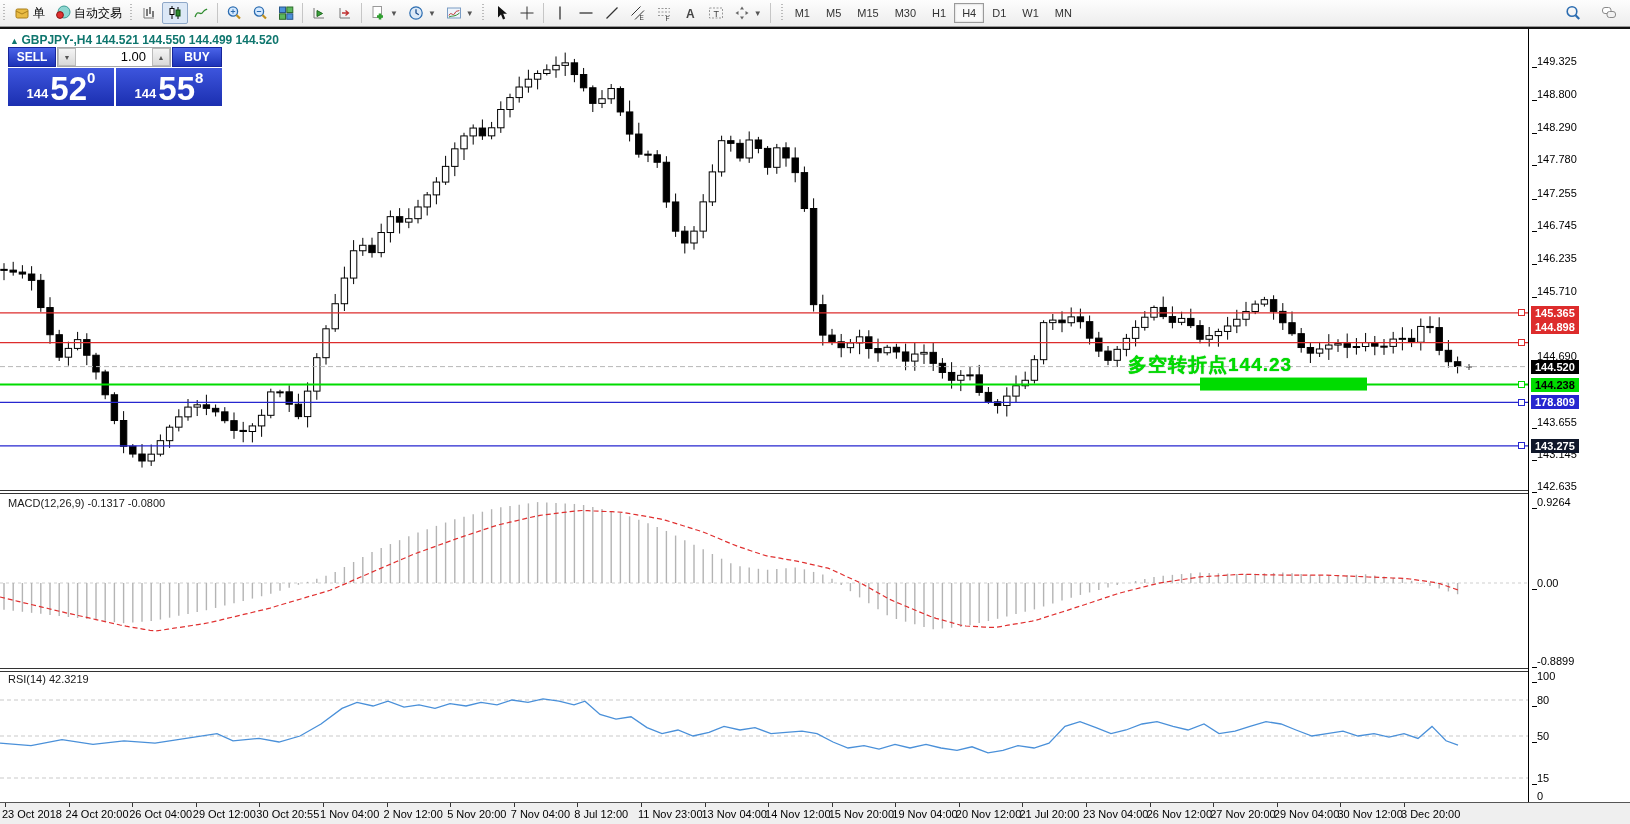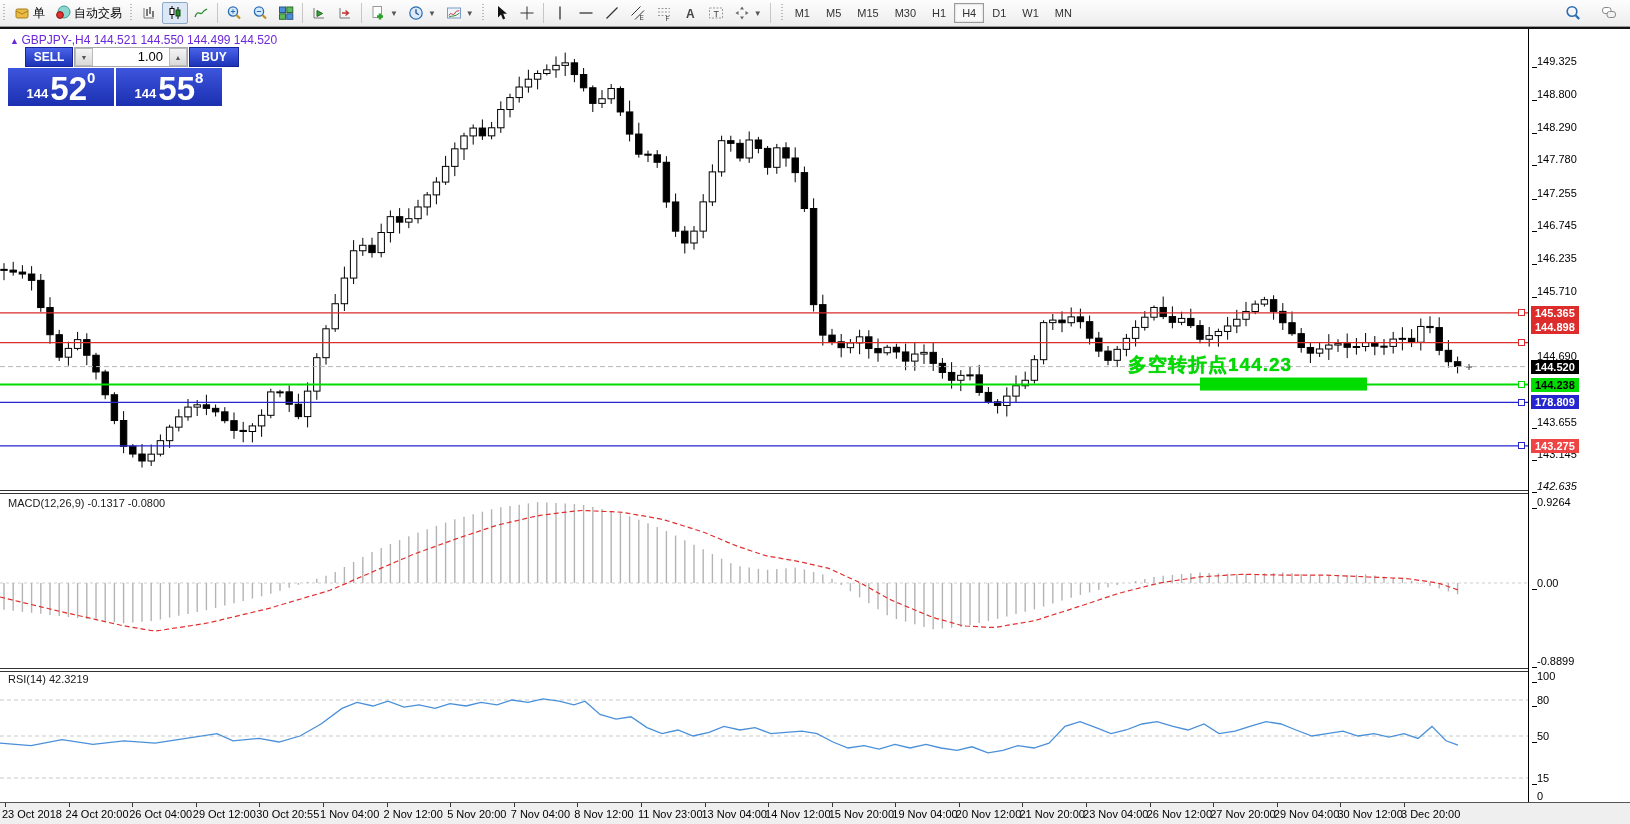--- a/index.html
+++ b/index.html
@@ -25,31 +25,31 @@
   .chartwin-top{position:absolute;left:0;top:27px;width:1630px;height:2px;background:#111;}
   .pane-sep{position:absolute;left:0;width:1630px;height:1px;background:#333;}
   .axis-col{position:absolute;left:1529px;top:29px;width:101px;height:773px;background:#fff;}
   .axis-vline{position:absolute;left:1528px;top:29px;width:1px;height:774px;background:#000;}
   .axis-label{position:absolute;left:8px;font-size:11px;color:#000;transform:translateY(-50%);}
   .axis-tick{position:absolute;left:-5px;width:5px;height:1px;background:#000;}
   .price-badge{position:absolute;left:2px;transform:translateY(-50%);font-size:11px;font-weight:bold;
                color:#fff;padding:0 4px;height:14px;line-height:14px;}
   .line-handle{position:absolute;width:7px;height:7px;background:#fff;box-sizing:border-box;}
   
-  .ohlc-title{position:absolute;left:10px;top:33px;font-size:12px;font-weight:normal;color:#6d28d9;}
+  .ohlc-title{position:absolute;left:10px;top:33px;font-size:12px;font-weight:bold;color:#0f766e;}
   .ind-label{position:absolute;left:8px;font-size:11px;color:#1a1a1a;}
   .annotation{position:absolute;left:1128px;top:352px;font-size:19px;font-weight:bold;
               color:#00dc00;text-shadow:0 0 1px #0a0;letter-spacing:1px;white-space:nowrap;}
   .time-strip{position:absolute;left:0;top:802px;width:1630px;height:22px;background:#efefef;
               border-top:1px solid #555;box-sizing:border-box;}
   .time-label{position:absolute;top:5px;font-size:11px;color:#000;white-space:nowrap;}
   .time-tick{position:absolute;top:0;width:1px;height:4px;background:#333;}
   
   .trade-panel{position:absolute;left:8px;top:47px;width:214px;height:59px;}
-  .tp-row1{position:absolute;left:0;top:0;width:214px;height:20px;display:flex;margin-left:17px;}
+  .tp-row1{position:absolute;left:0;top:0;width:214px;height:20px;display:flex;}
   .tp-btn{background:linear-gradient(#4a63e8,#1d33b8);color:#fff;font-size:12px;font-weight:bold;
           display:flex;align-items:center;justify-content:center;border:1px solid #16249a;
           box-sizing:border-box;cursor:pointer;}
   .tp-sell{width:48px;}
   .tp-buy{width:50px;margin-left:1px;}
   .tp-spin{flex:1;display:flex;border:1px solid #a8a8a8;box-sizing:border-box;background:#fff;margin-left:1px;}
   .tp-spin-btn{width:16px;background:linear-gradient(#f4f4f4,#d9d9d9);border:1px solid #bbb;
                font-size:7px;color:#555;display:flex;align-items:center;justify-content:center;cursor:pointer;}
   .tp-vol{flex:1;font-size:13px;text-align:right;padding:1px 6px 0 0;background:#fff;}
   .tp-prices{position:absolute;left:0;top:21px;width:214px;height:38px;display:flex;gap:2px;}
@@ -774,34 +774,34 @@
       <div class="axis-label" style="top: 97.826px;">148.290<div class="axis-tick"></div></div>
       <div class="axis-label" style="top: 130.262px;">147.780<div class="axis-tick"></div></div>
       <div class="axis-label" style="top: 163.652px;">147.255<div class="axis-tick"></div></div>
       <div class="axis-label" style="top: 196.088px;">146.745<div class="axis-tick"></div></div>
       <div class="axis-label" style="top: 228.524px;">146.235<div class="axis-tick"></div></div>
       <div class="axis-label" style="top: 261.914px;">145.710<div class="axis-tick"></div></div>
       <div class="axis-label" style="top: 294.35px;">145.200<div class="axis-tick"></div></div>
       <div class="axis-label" style="top: 326.786px;">144.690<div class="axis-tick"></div></div>
       <div class="axis-label" style="top: 392.612px;">143.655<div class="axis-tick"></div></div>
       <div class="axis-label" style="top: 425.048px;">143.145<div class="axis-tick"></div></div>
-      <div class="axis-label" style="top: 457.484px; font-style: italic;">142.635<div class="axis-tick"></div></div>
+      <div class="axis-label" style="top: 457.484px;">142.635<div class="axis-tick"></div></div>
       <div class="axis-label" style="top: 472.94px;">0.9264<div class="axis-tick"></div></div>
       <div class="axis-label" style="top: 554px;">0.00<div class="axis-tick"></div></div>
       <div class="axis-label" style="top: 631.866px;">-0.8899<div class="axis-tick"></div></div>
       <div class="axis-label" style="top: 647px;">100<div class="axis-tick"></div></div>
       <div class="axis-label" style="top: 671px;">80<div class="axis-tick"></div></div>
       <div class="axis-label" style="top: 707px;">50<div class="axis-tick"></div></div>
       <div class="axis-label" style="top: 749px;">15<div class="axis-tick"></div></div>
       <div class="axis-label" style="top: 767px;">0<div class="axis-tick"></div></div>
       <div class="price-badge" style="top: 283.856px; background: rgb(221, 44, 44); color: rgb(255, 255, 255);">145.365</div>
       <div class="price-badge" style="top: 298px; background: rgb(221, 44, 44); color: rgb(255, 255, 255);">144.898</div>
       <div class="price-badge" style="top: 355.533px; background: rgb(0, 220, 0); color: rgb(0, 0, 0);">144.238</div>
       <div class="price-badge" style="top: 373.278px; background: rgb(38, 38, 207); color: rgb(255, 255, 255);">178.809</div>
-      <div class="price-badge" style="top: 416.78px; background: #ef4444; color: rgb(255, 255, 255);">143.275</div>
+      <div class="price-badge" style="top: 416.78px; background: #0f172a; color: rgb(255, 255, 255);">143.275</div>
       <div class="price-badge" style="top: 337.598px; background: rgb(0, 0, 0); color: rgb(255, 255, 255);">144.520</div>
     </div>
 
   <div class="ohlc-title">
     <span style="font-size:9px;">▲ </span><span>GBPJPY-,H4  144.521 144.550 144.499 144.520</span>
   </div>
   <div class="ind-label" style="top:497px">MACD(12,26,9) -0.1317 -0.0800</div>
   <div class="ind-label" style="top:673px">RSI(14) 42.3219</div>
   <div class="annotation">多空转折点144.23</div>
 
@@ -842,35 +842,35 @@
       <div class="time-label" style="left: 256.364px;">30 Oct 20:55</div>
       <div class="time-tick" style="left: 322.955px;"></div>
       <div class="time-label" style="left: 319.955px;">1 Nov 04:00</div>
       <div class="time-tick" style="left: 386.545px;"></div>
       <div class="time-label" style="left: 383.545px;">2 Nov 12:00</div>
       <div class="time-tick" style="left: 450.136px;"></div>
       <div class="time-label" style="left: 447.136px;">5 Nov 20:00</div>
       <div class="time-tick" style="left: 513.727px;"></div>
       <div class="time-label" style="left: 510.727px;">7 Nov 04:00</div>
       <div class="time-tick" style="left: 577.318px;"></div>
-      <div class="time-label" style="left: 574.318px;">8 Nov 12:00</div>
+      <div class="time-label" style="left: 574.318px;">8 Jul 12:00</div>
       <div class="time-tick" style="left: 640.909px;"></div>
       <div class="time-label" style="left: 637.909px;">11 Nov 23:00</div>
       <div class="time-tick" style="left: 704.5px;"></div>
       <div class="time-label" style="left: 701.5px;">13 Nov 04:00</div>
       <div class="time-tick" style="left: 768.091px;"></div>
       <div class="time-label" style="left: 765.091px;">14 Nov 12:00</div>
       <div class="time-tick" style="left: 831.682px;"></div>
       <div class="time-label" style="left: 828.682px;">15 Nov 20:00</div>
       <div class="time-tick" style="left: 895.273px;"></div>
       <div class="time-label" style="left: 892.273px;">19 Nov 04:00</div>
       <div class="time-tick" style="left: 958.864px;"></div>
       <div class="time-label" style="left: 955.864px;">20 Nov 12:00</div>
       <div class="time-tick" style="left: 1022.45px;"></div>
-      <div class="time-label" style="left: 1019.45px;">21 Nov 20:00</div>
+      <div class="time-label" style="left: 1019.45px;">21 Jul 20:00</div>
       <div class="time-tick" style="left: 1086.05px;"></div>
       <div class="time-label" style="left: 1083.05px;">23 Nov 04:00</div>
       <div class="time-tick" style="left: 1149.64px;"></div>
       <div class="time-label" style="left: 1146.64px;">26 Nov 12:00</div>
       <div class="time-tick" style="left: 1213.23px;"></div>
       <div class="time-label" style="left: 1210.23px;">27 Nov 20:00</div>
       <div class="time-tick" style="left: 1276.82px;"></div>
       <div class="time-label" style="left: 1273.82px;">29 Nov 04:00</div>
       <div class="time-tick" style="left: 1340.41px;"></div>
       <div class="time-label" style="left: 1337.41px;">30 Nov 12:00</div>

